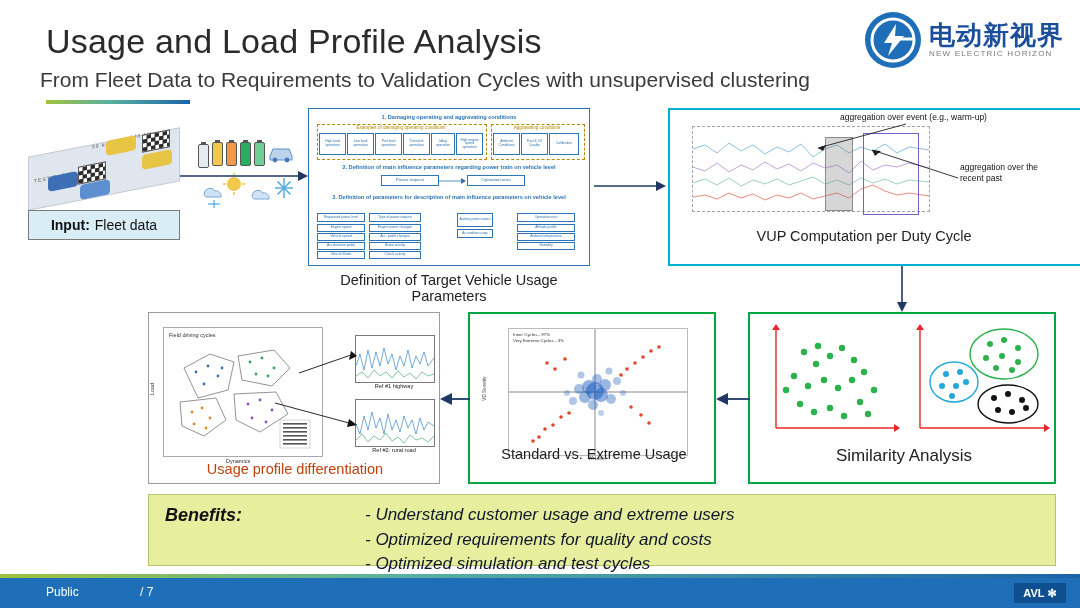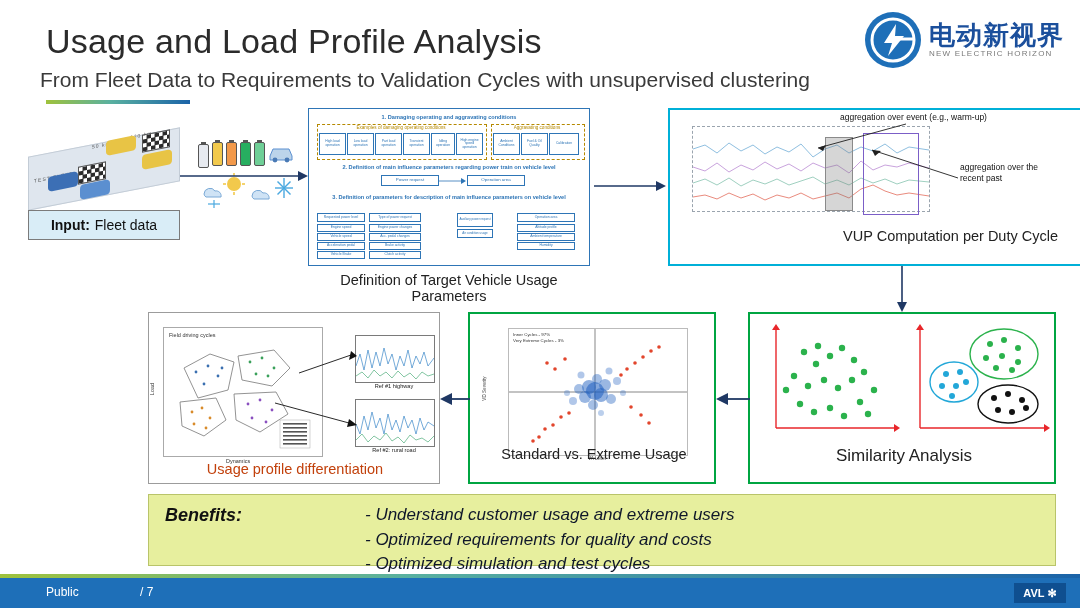--- a/index.html
+++ b/index.html
@@ -238,21 +238,21 @@
     <svg style="position:absolute;left:140px;top:8px;" width="120" height="34">
       <line x1="8" y1="30" x2="96" y2="6" stroke="#1f1f1f" stroke-width=".9"></line>
       <polygon points="8,30 16,27 13,33" fill="#1f1f1f"></polygon>
     </svg>
     <svg style="position:absolute;left:196px;top:34px;" width="104" height="42">
       <line x1="6" y1="6" x2="92" y2="34" stroke="#1f1f1f" stroke-width=".9"></line>
       <polygon points="6,6 15,7 9,12" fill="#1f1f1f"></polygon>
     </svg>
     <div class="ann" style="left:170px;top:2px;width:216px;">aggregation over event (e.g., warm-up)</div>
     <div class="ann" style="left:290px;top:52px;width:96px;">aggregation over the recent past</div>
-    <div style="position:absolute;left:0;top:118px;width:388px;text-align:right;font-size:14.5px;color:#222;">VUP Computation per Duty Cycle</div>
+    <div style="position:absolute;left:0;top:118px;width:388px;text-align:center;font-size:14.5px;color:#222;">VUP Computation per Duty Cycle</div>
   </div>
 
   <svg class="arrow" style="left:894px;top:266px;" width="16" height="48">
     <line x1="8" y1="0" x2="8" y2="36" stroke="#1f3864" stroke-width="1.6"></line>
     <polygon points="3,36 8,46 13,36" fill="#1f3864"></polygon>
   </svg>
 
   <div class="box panel4">
 
     <svg style="position:absolute;left:14px;top:10px;" width="136" height="112">

